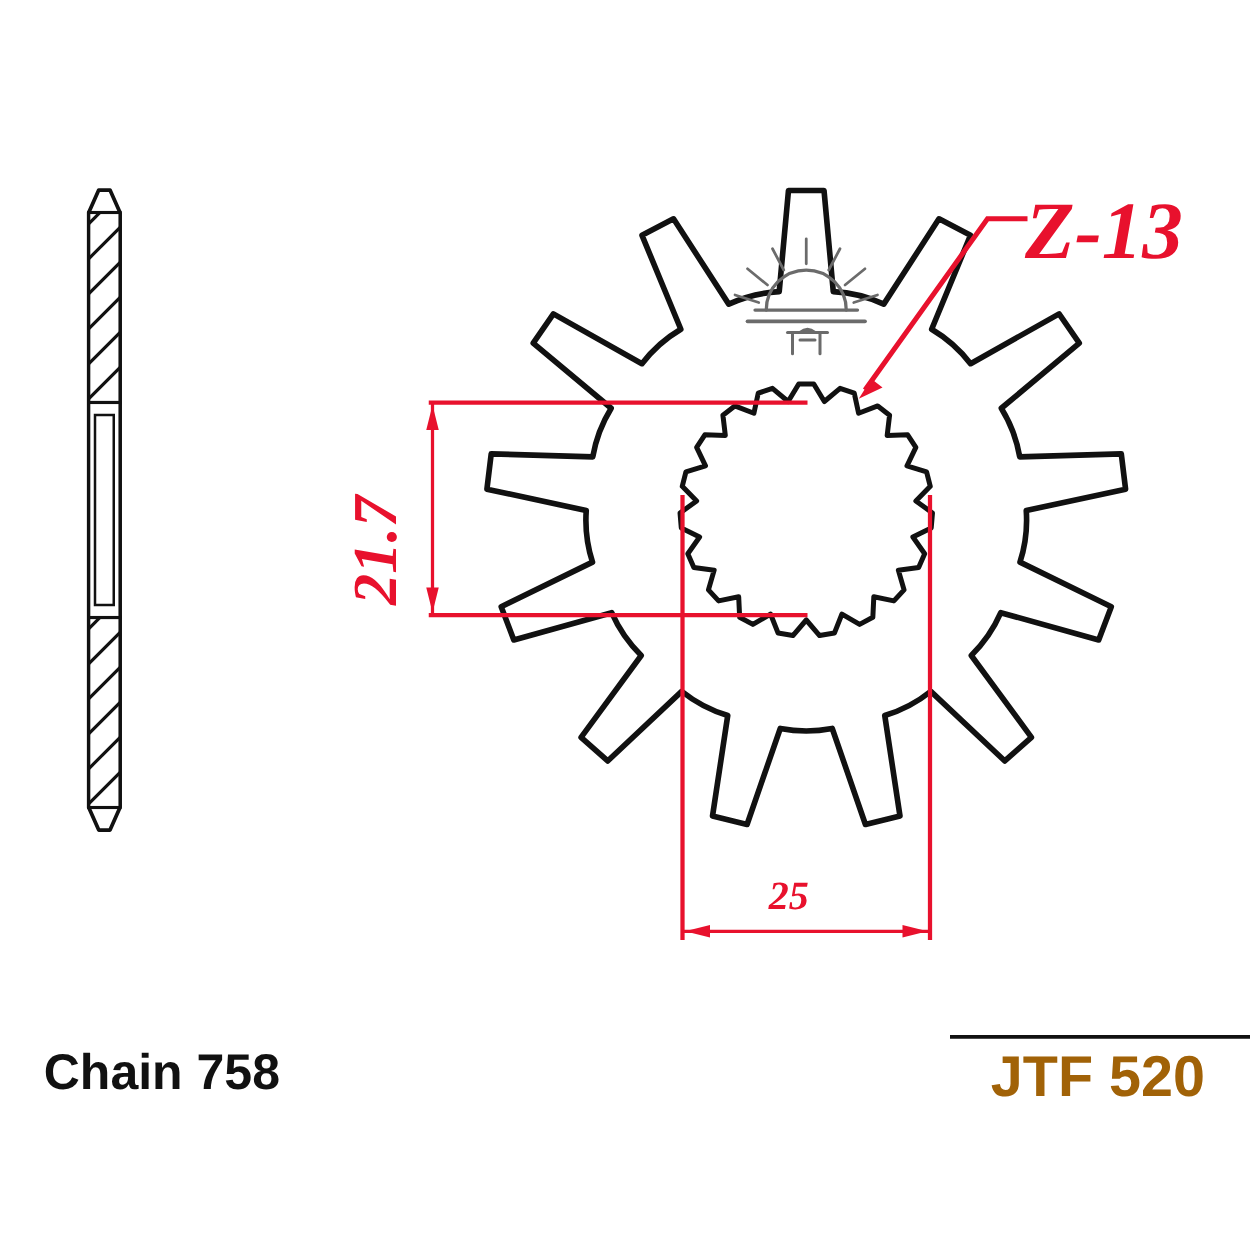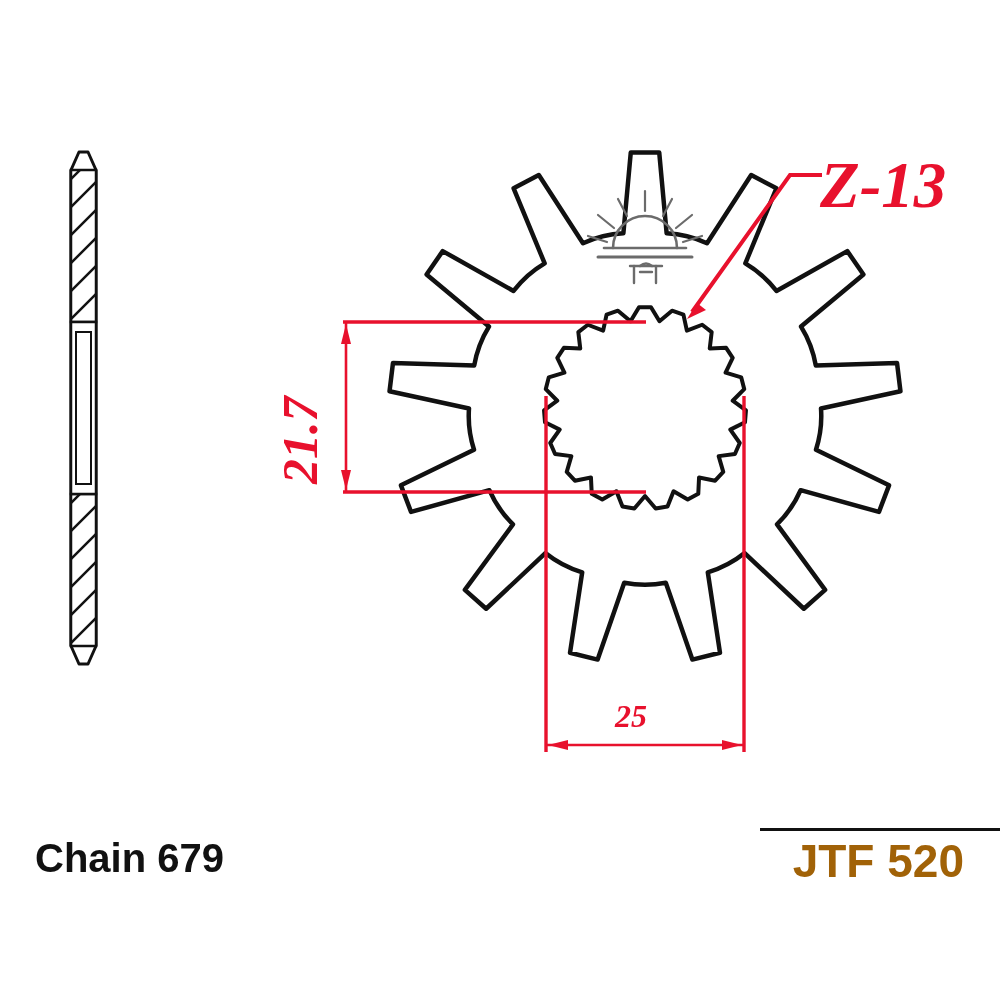--- a/index.html
+++ b/index.html
@@ -200,21 +200,21 @@
       <polygon points="548,745 568,740 568,750" stroke="none"></polygon>
       <polygon points="742,745 722,740 722,750" stroke="none"></polygon>
 
       <path d="M 692 312 L 790 175 L 822 175" fill="none" stroke-width="4"></path>
       <polygon points="687 319 706 310 697 303" stroke="none"></polygon>
     </g>
 
   </svg>
 
   <div class="label-layer">
-    <div class="txt chain-label">Chain 679</div>
+    <div class="txt chain-label">Chain 758</div>
 
     <div class="txt part-label">JTF 520</div>
 
     <div class="hline" id="footer-rule"></div>
 
     <div class="txt dim-text dim-vert">21.7</div>
 
     <div class="txt dim-text dim-horiz">25</div>
 
     <div class="txt dim-text teeth-label">Z-13</div>

